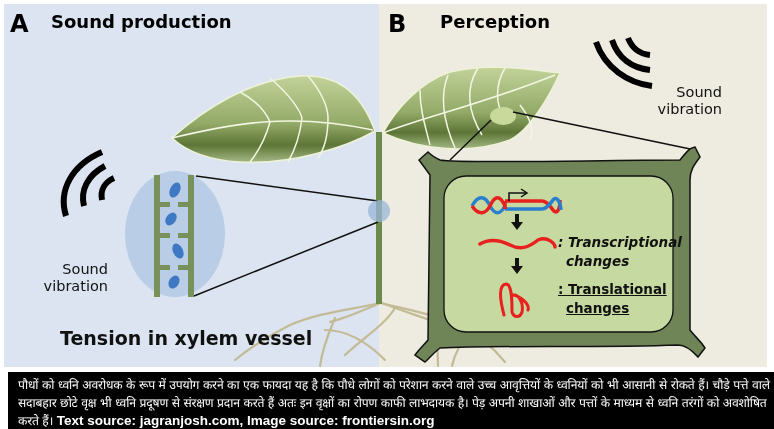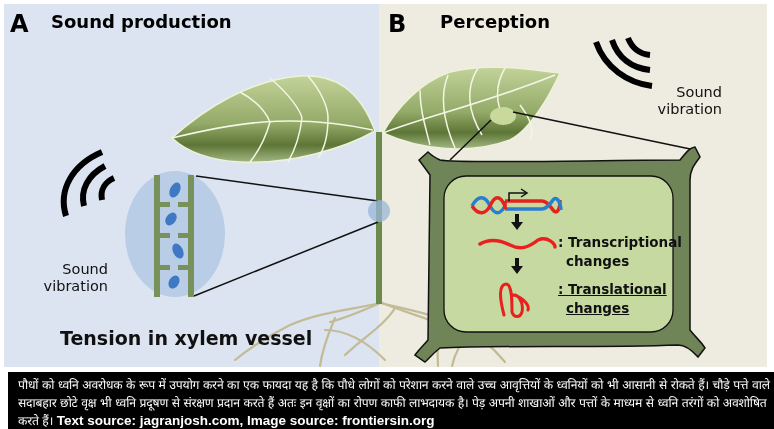--- a/index.html
+++ b/index.html
@@ -155,21 +155,21 @@
   <div class="label" style="left:38px; top:261px; font-size:14.5px; width:70px;">
     <div>Sound</div>
     <div>vibration</div>
   </div>
   <div class="label label-left" style="left:60px; top:327px; font-size:19px; font-weight:bold;text-align:center;">Tension in xylem vessel</div>
 
   <div class="label" style="left:642px; top:84px; font-size:14.5px; width:80px;">
     <div>Sound</div>
     <div>vibration</div>
   </div>
-  <div class="label label-left" style="left:558px; top:233px; font-size:13.5px; font-weight:bold; line-height:19px;">
+  <div class="label label-left" style="left:558px; top:233px; font-size:13.5px; font-weight:bold; line-height:19px;font-style:italic;">
     <div>: Transcriptional</div>
     <div style="padding-left:8px;">changes</div>
   </div>
   <div class="label label-left" style="left:558px; top:280px; font-size:13.5px; font-weight:bold; line-height:19px;text-decoration:underline;">
     <div>: Translational</div>
     <div style="padding-left:8px;">changes</div>
   </div>
 </div>
 
 <div id="caption">

